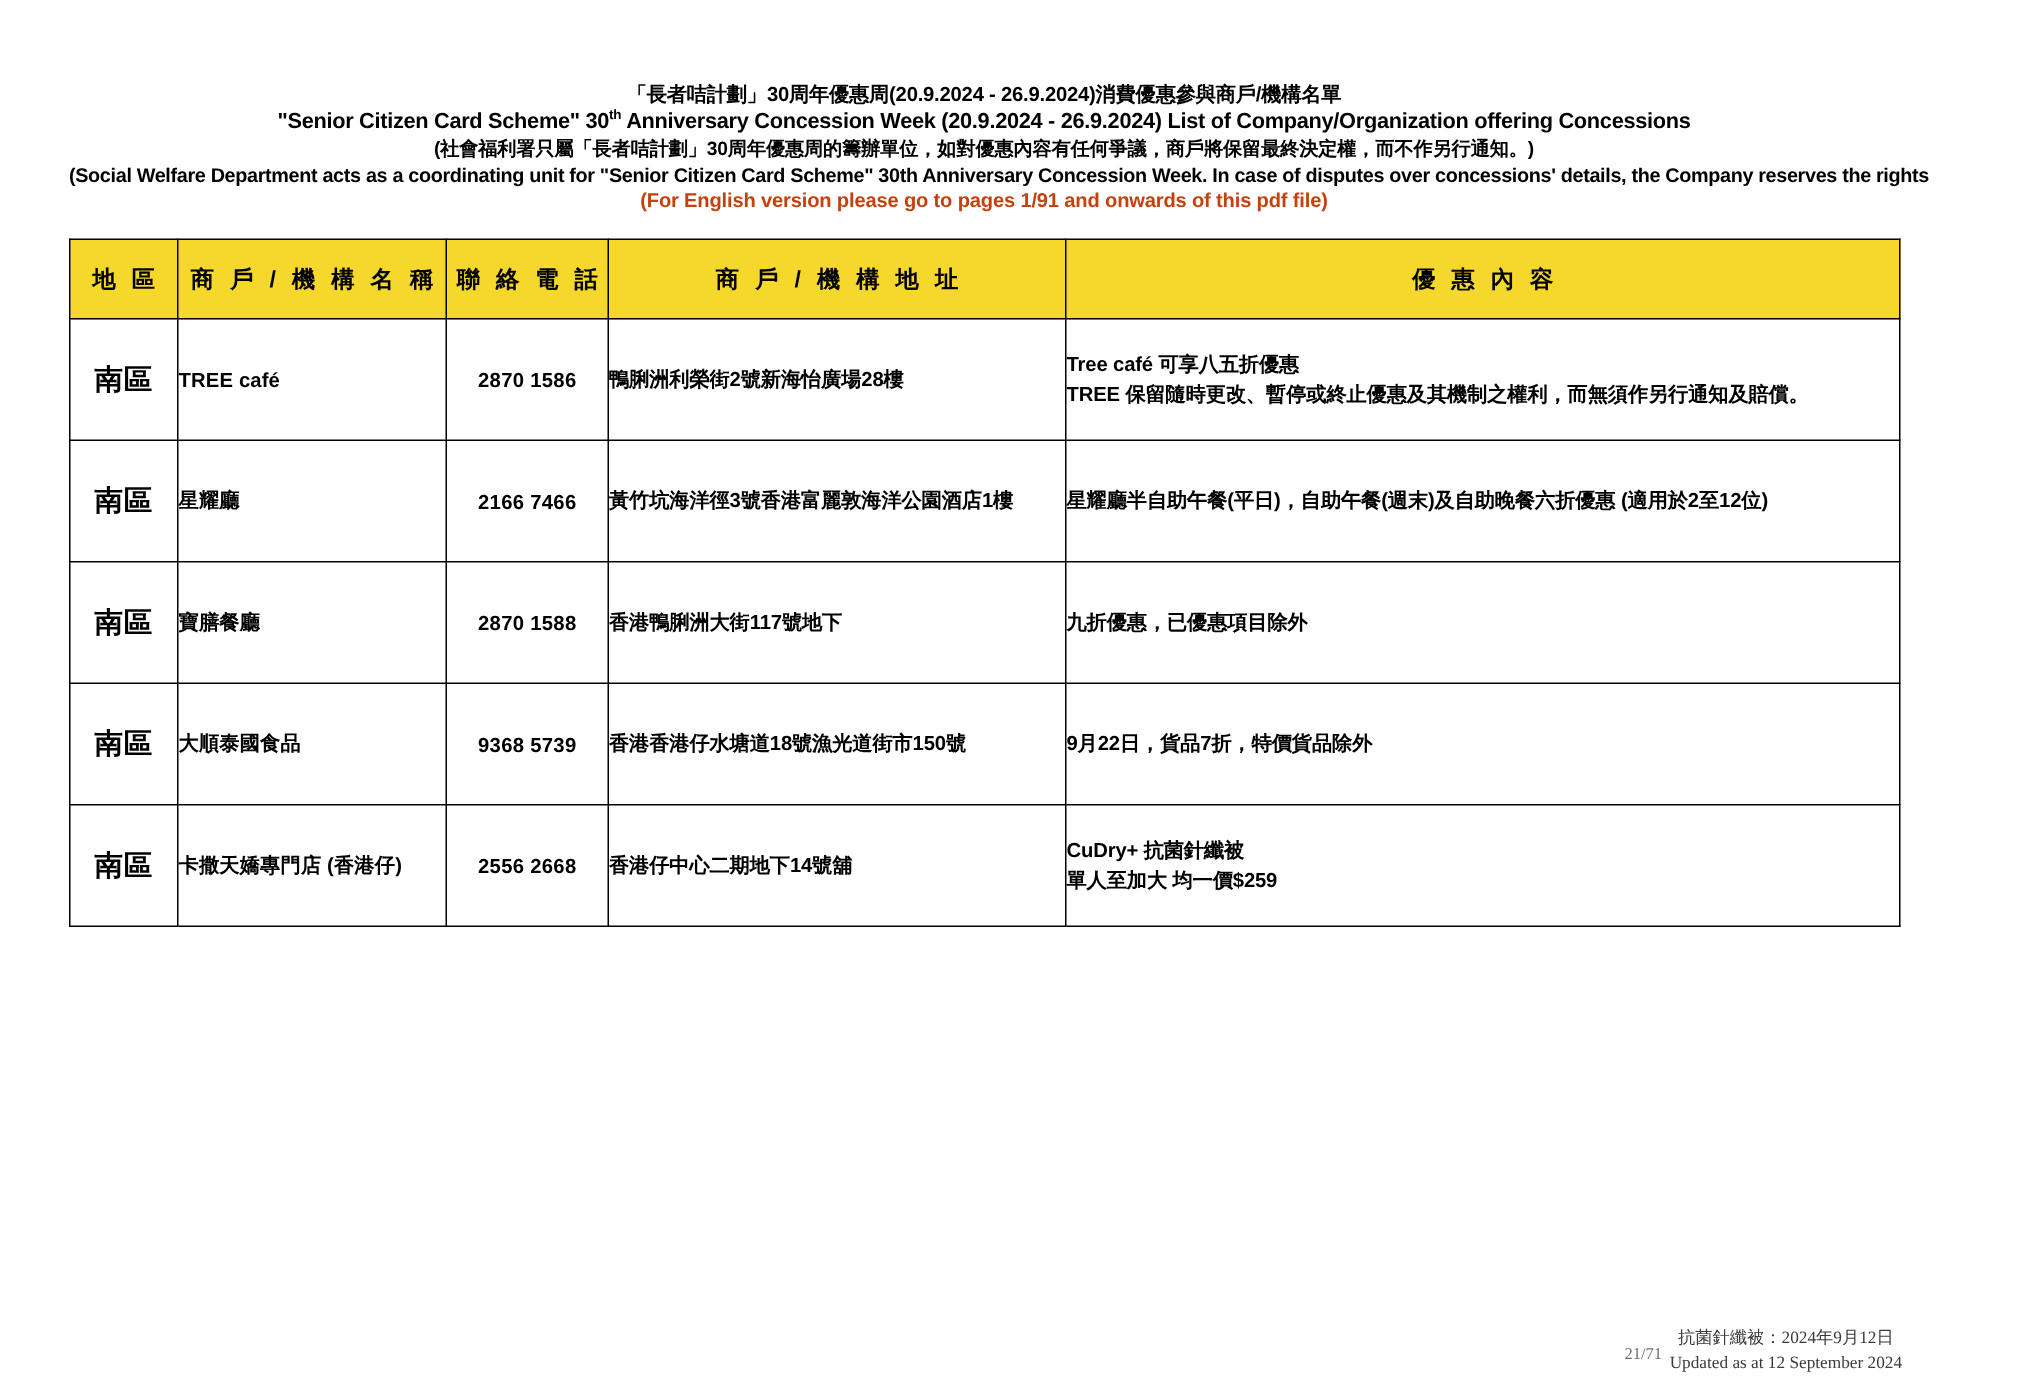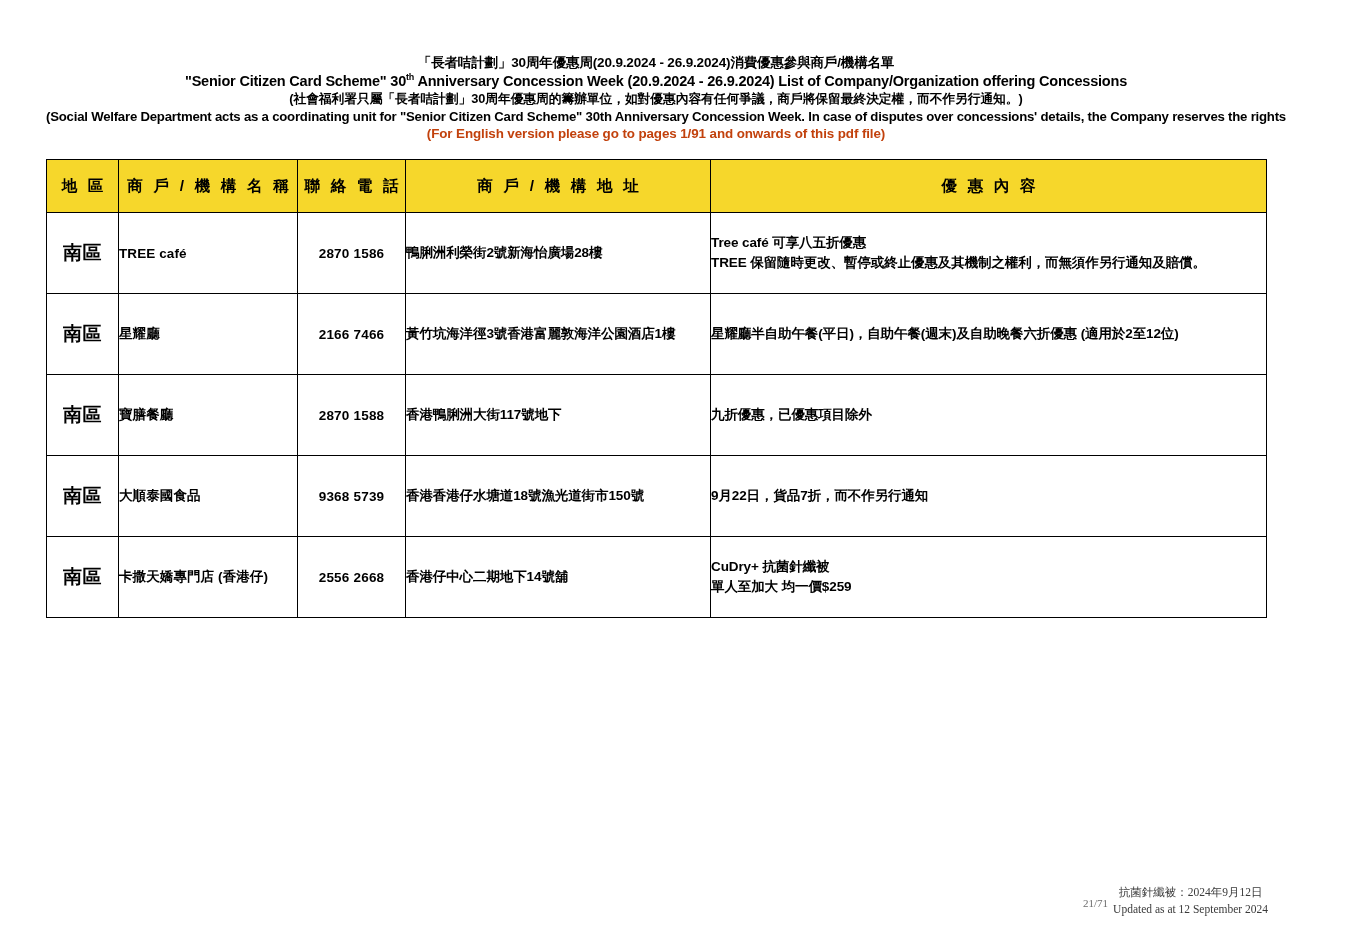--- a/index.html
+++ b/index.html
@@ -188,21 +188,21 @@
         <td class="offer">
           <span class="ln">九折優惠，已優惠項目除外</span>
         </td>
       </tr>
       <tr>
         <td class="district">南區</td>
         <td class="name">大順泰國食品</td>
         <td class="phone">9368 5739</td>
         <td class="address">香港香港仔水塘道18號漁光道街市150號</td>
         <td class="offer">
-          <span class="ln">9月22日，貨品7折，而不作另行通知</span>
+          <span class="ln">9月22日，貨品7折，特價貨品除外</span>
         </td>
       </tr>
       <tr>
         <td class="district">南區</td>
         <td class="name">卡撒天嬌專門店 (香港仔)</td>
         <td class="phone">2556 2668</td>
         <td class="address">香港仔中心二期地下14號舖</td>
         <td class="offer">
           <span class="ln">CuDry+ 抗菌針纖被</span>
           <span class="ln">單人至加大 均一價$259</span>

